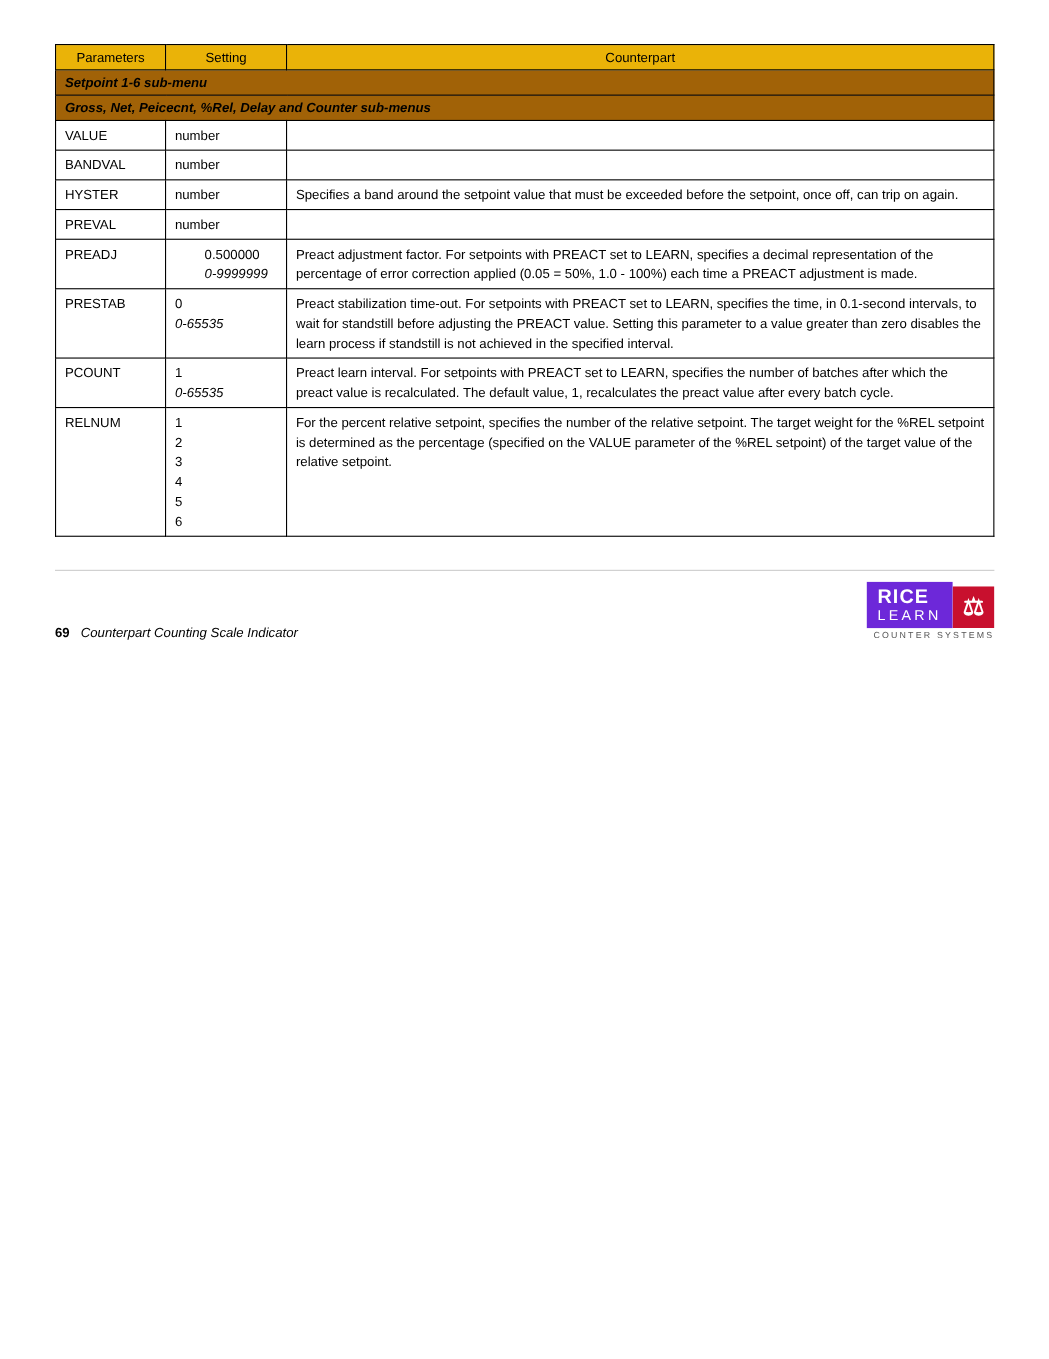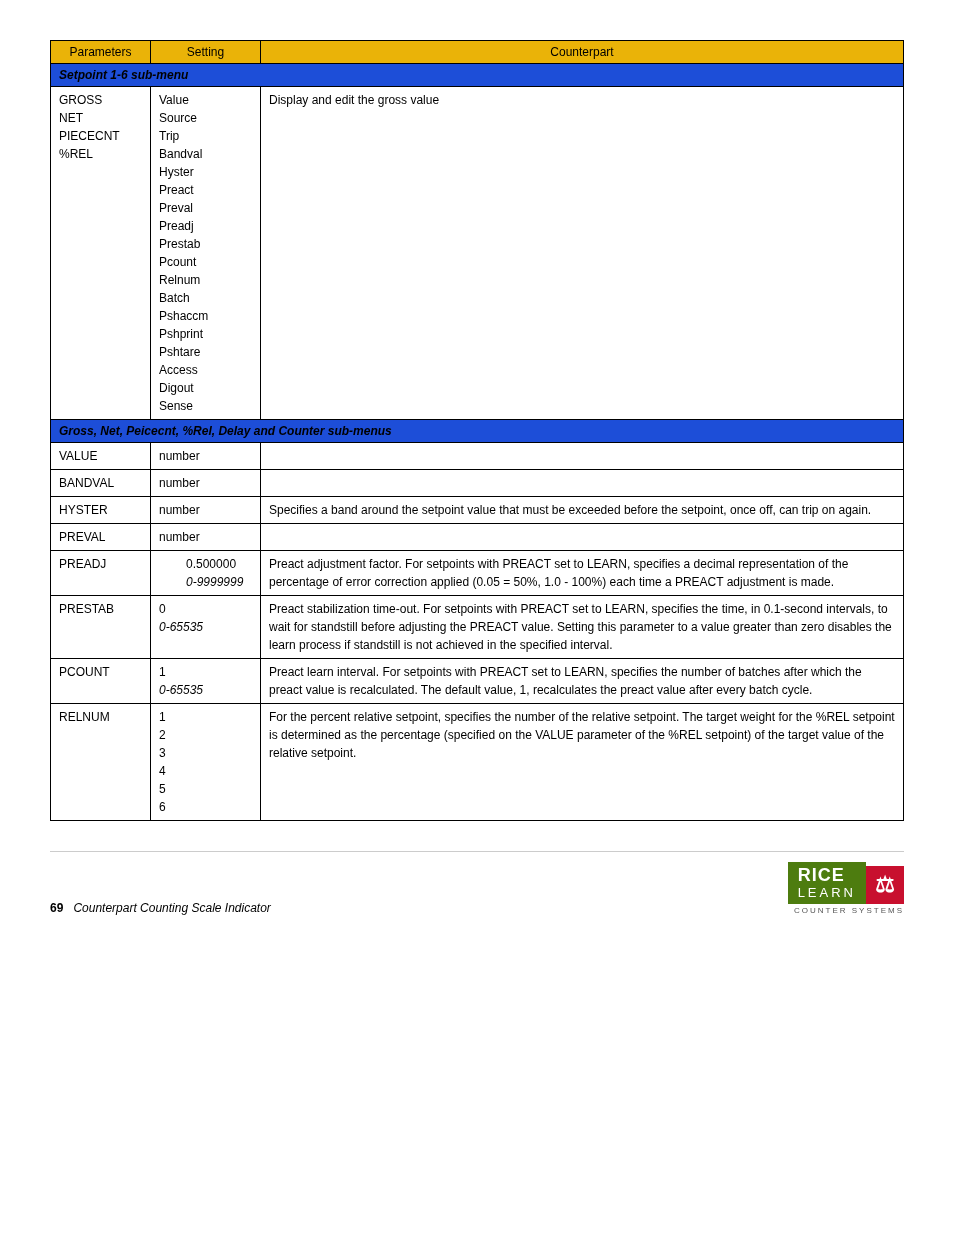--- a/index.html
+++ b/index.html
@@ -36,21 +36,21 @@
     }
     thead th:first-child {
       width: 100px;
     }
     thead th:nth-child(2) {
       width: 110px;
     }
     .section-header td {
       font-style: italic;
       font-weight: normal;
-      background: #1d4ed8;
+      background: #a16207;
       border-top: 1px solid #000;
     }
     .choices-col {
       white-space: pre-line;
       line-height: 1.5;
     }
     .param-col {
       font-weight: normal;
       white-space: pre-line;
       line-height: 1.5;
@@ -88,45 +88,20 @@
     <thead>
       <tr>
         <th>Parameters</th>
         <th>Setting</th>
         <th>Counterpart</th>
       </tr>
     </thead>
     <tbody id="table-body">
     <tr class="section-header">
           <td colspan="3" style="font-style: italic; font-weight: bold;">Setpoint 1-6 sub-menu</td>
-        </tr>
-        <tr>
-          <td class="param-col" style="white-space: pre-line;">GROSS
-NET
-PIECECNT
-%REL</td>
-          <td class="choices-col" style="white-space: pre-line;">Value
-Source
-Trip
-Bandval
-Hyster
-Preact
-Preval
-Preadj
-Prestab
-Pcount
-Relnum
-Batch
-Pshaccm
-Pshprint
-Pshtare
-Access
-Digout
-Sense</td>
-          <td class="desc-col">Display and edit the gross value</td>
         </tr>
         <tr class="section-header">
           <td colspan="3" style="font-style: italic; font-weight: bold;">Gross, Net, Peicecnt, %Rel, Delay and Counter sub-menus</td>
         </tr>
         <tr>
           <td class="param-col" style="white-space: pre-line;">VALUE</td>
           <td class="choices-col" style="white-space: pre-line;">number</td>
           <td class="desc-col"></td>
         </tr>
         <tr>
@@ -174,21 +149,21 @@
         </tr>
       </tbody>
   </table>
 
   <div class="footer">
     <div class="footer-left">
       <span class="page-num">69</span>&nbsp;&nbsp;&nbsp;<span>Counterpart Counting Scale Indicator</span>
     </div>
     <div class="logo-svg">
       <div style="display:flex;align-items:stretch;">
-        <div style="background:#4d7c0f;color:#fff;padding:4px 10px;display:flex;flex-direction:column;justify-content:center;line-height:1.1;">
+        <div style="background:#6d28d9;color:#fff;padding:4px 10px;display:flex;flex-direction:column;justify-content:center;line-height:1.1;">
           <div style="font-size:18px;font-weight:900;letter-spacing:1px;">RICE</div>
           <div style="font-size:13px;font-weight:400;letter-spacing:3px;">LEARN</div>
         </div>
         <div style="margin-left:0;display:flex;align-items:flex-end;">
           <svg width="38" height="38" viewBox="0 0 38 38">
             <rect width="38" height="38" fill="#c8102e"></rect>
             <text x="19" y="26" text-anchor="middle" font-size="22" fill="white" font-weight="bold">⚖</text>
           </svg>
         </div>
       </div>

